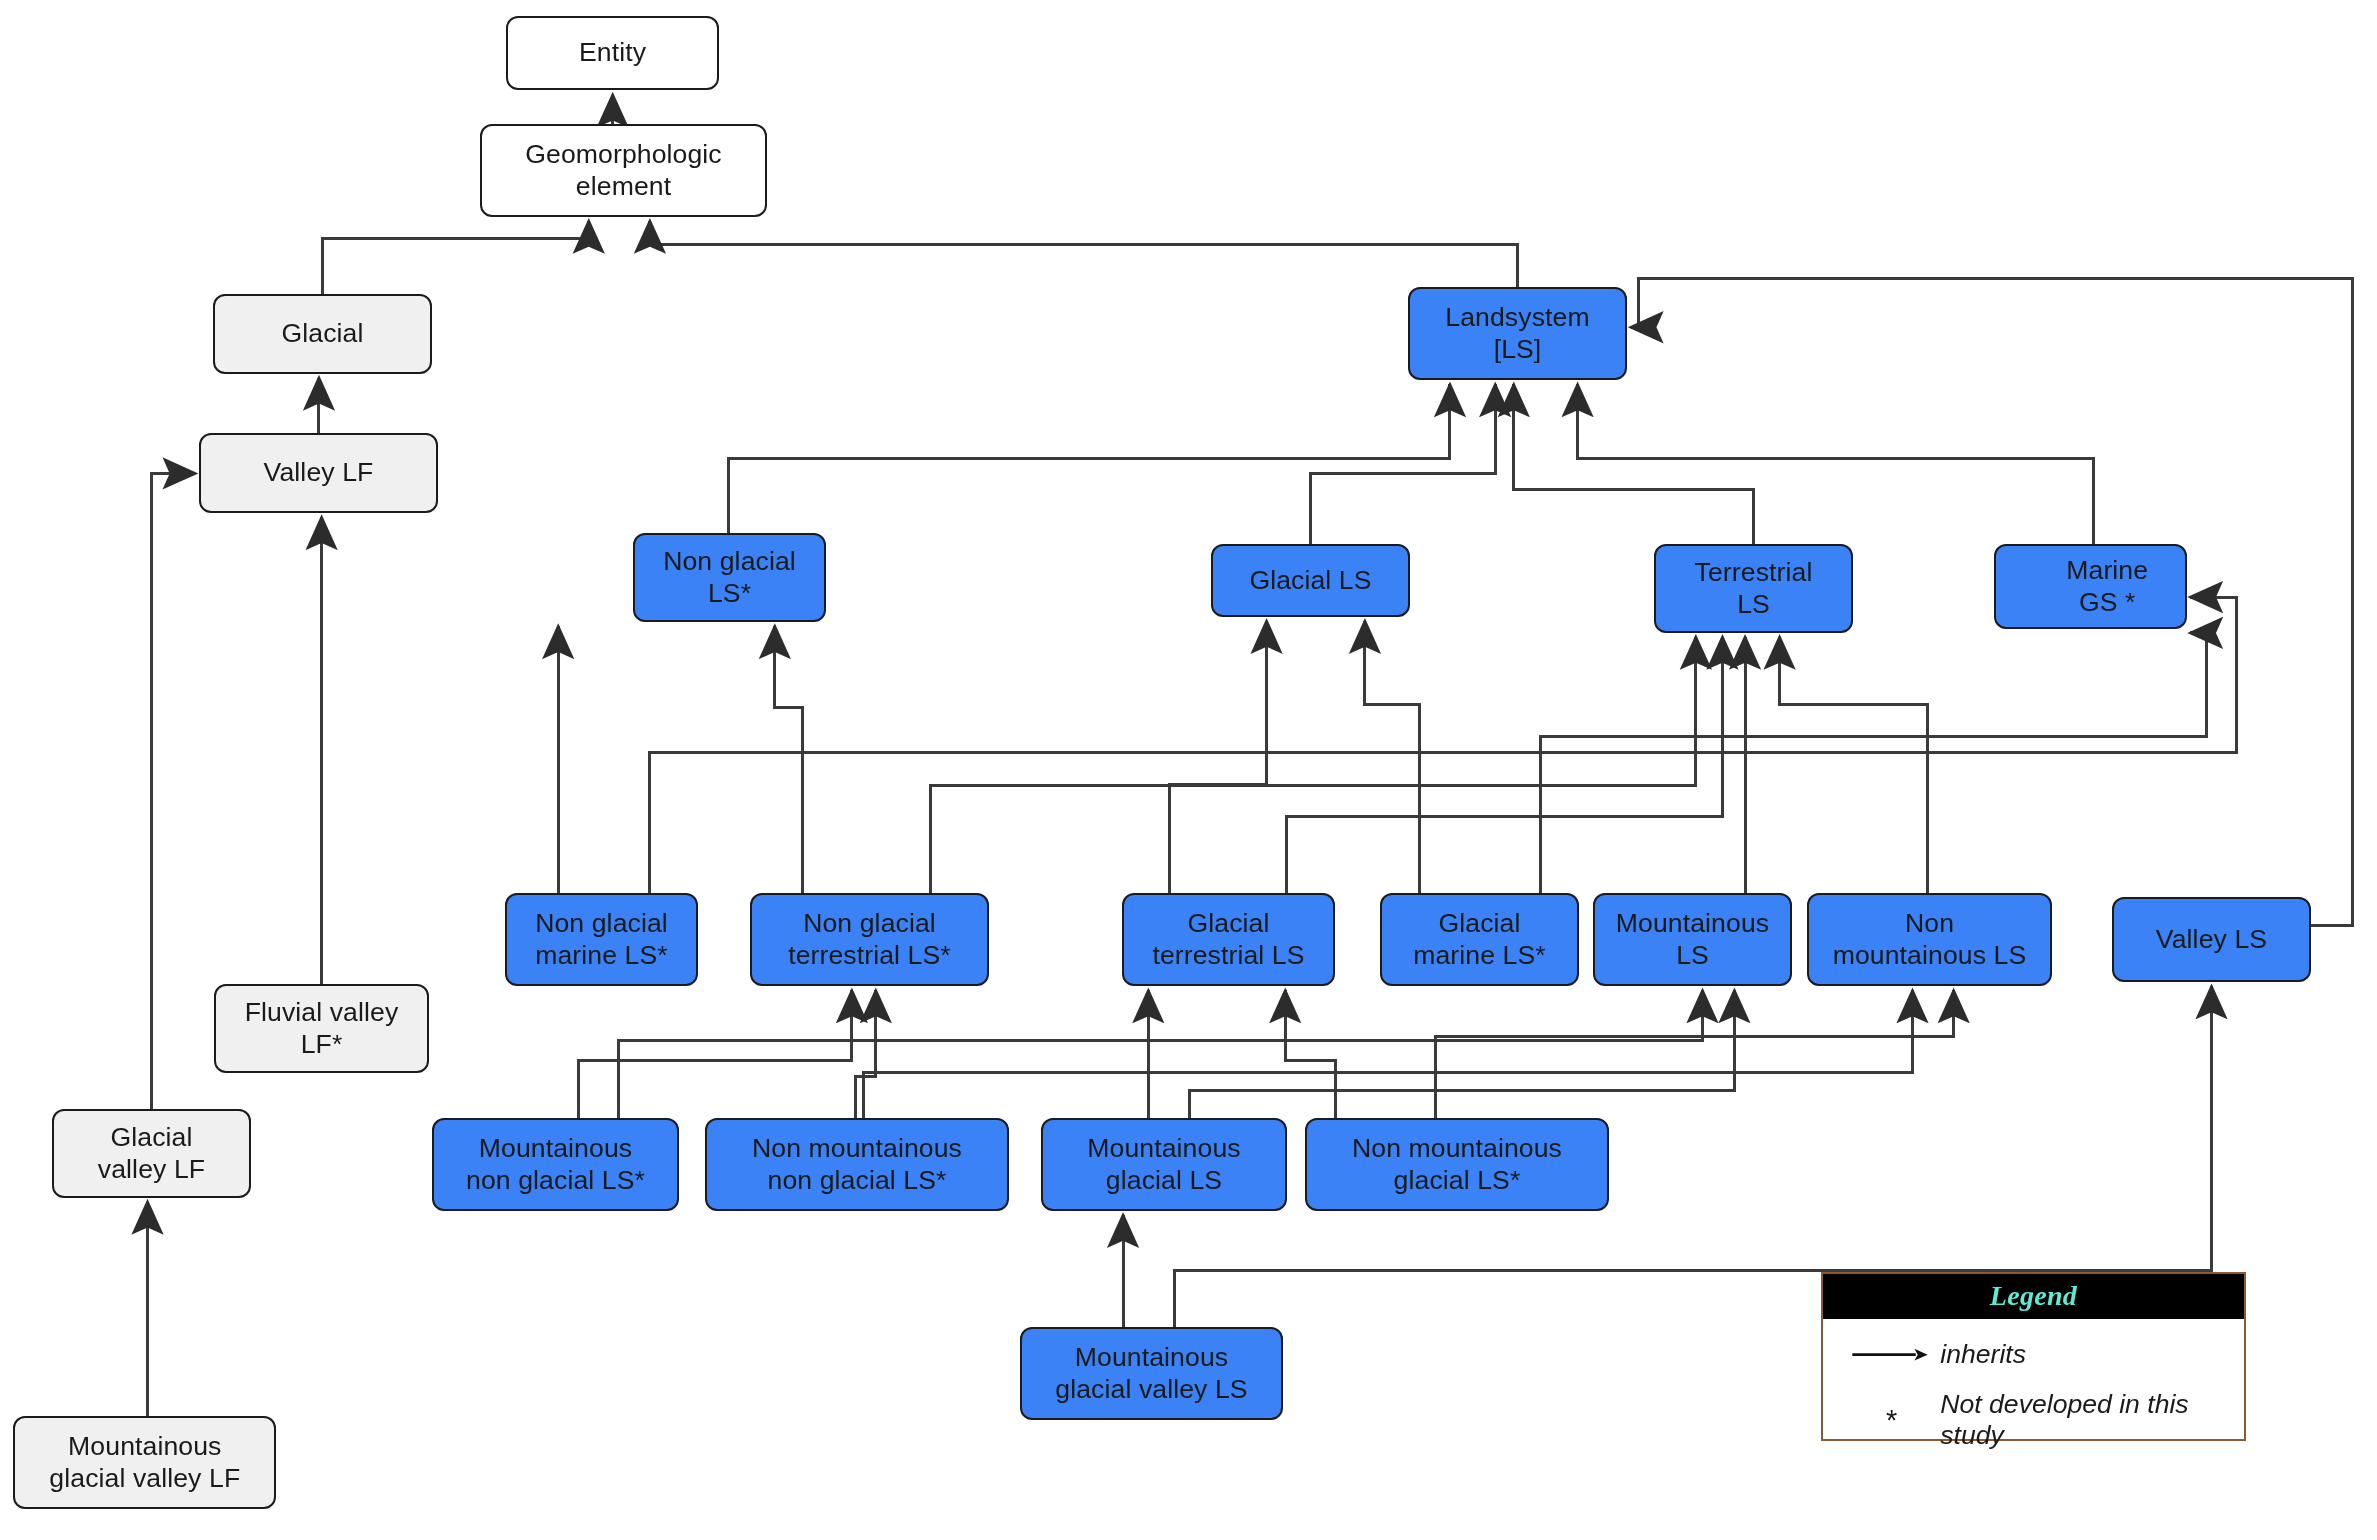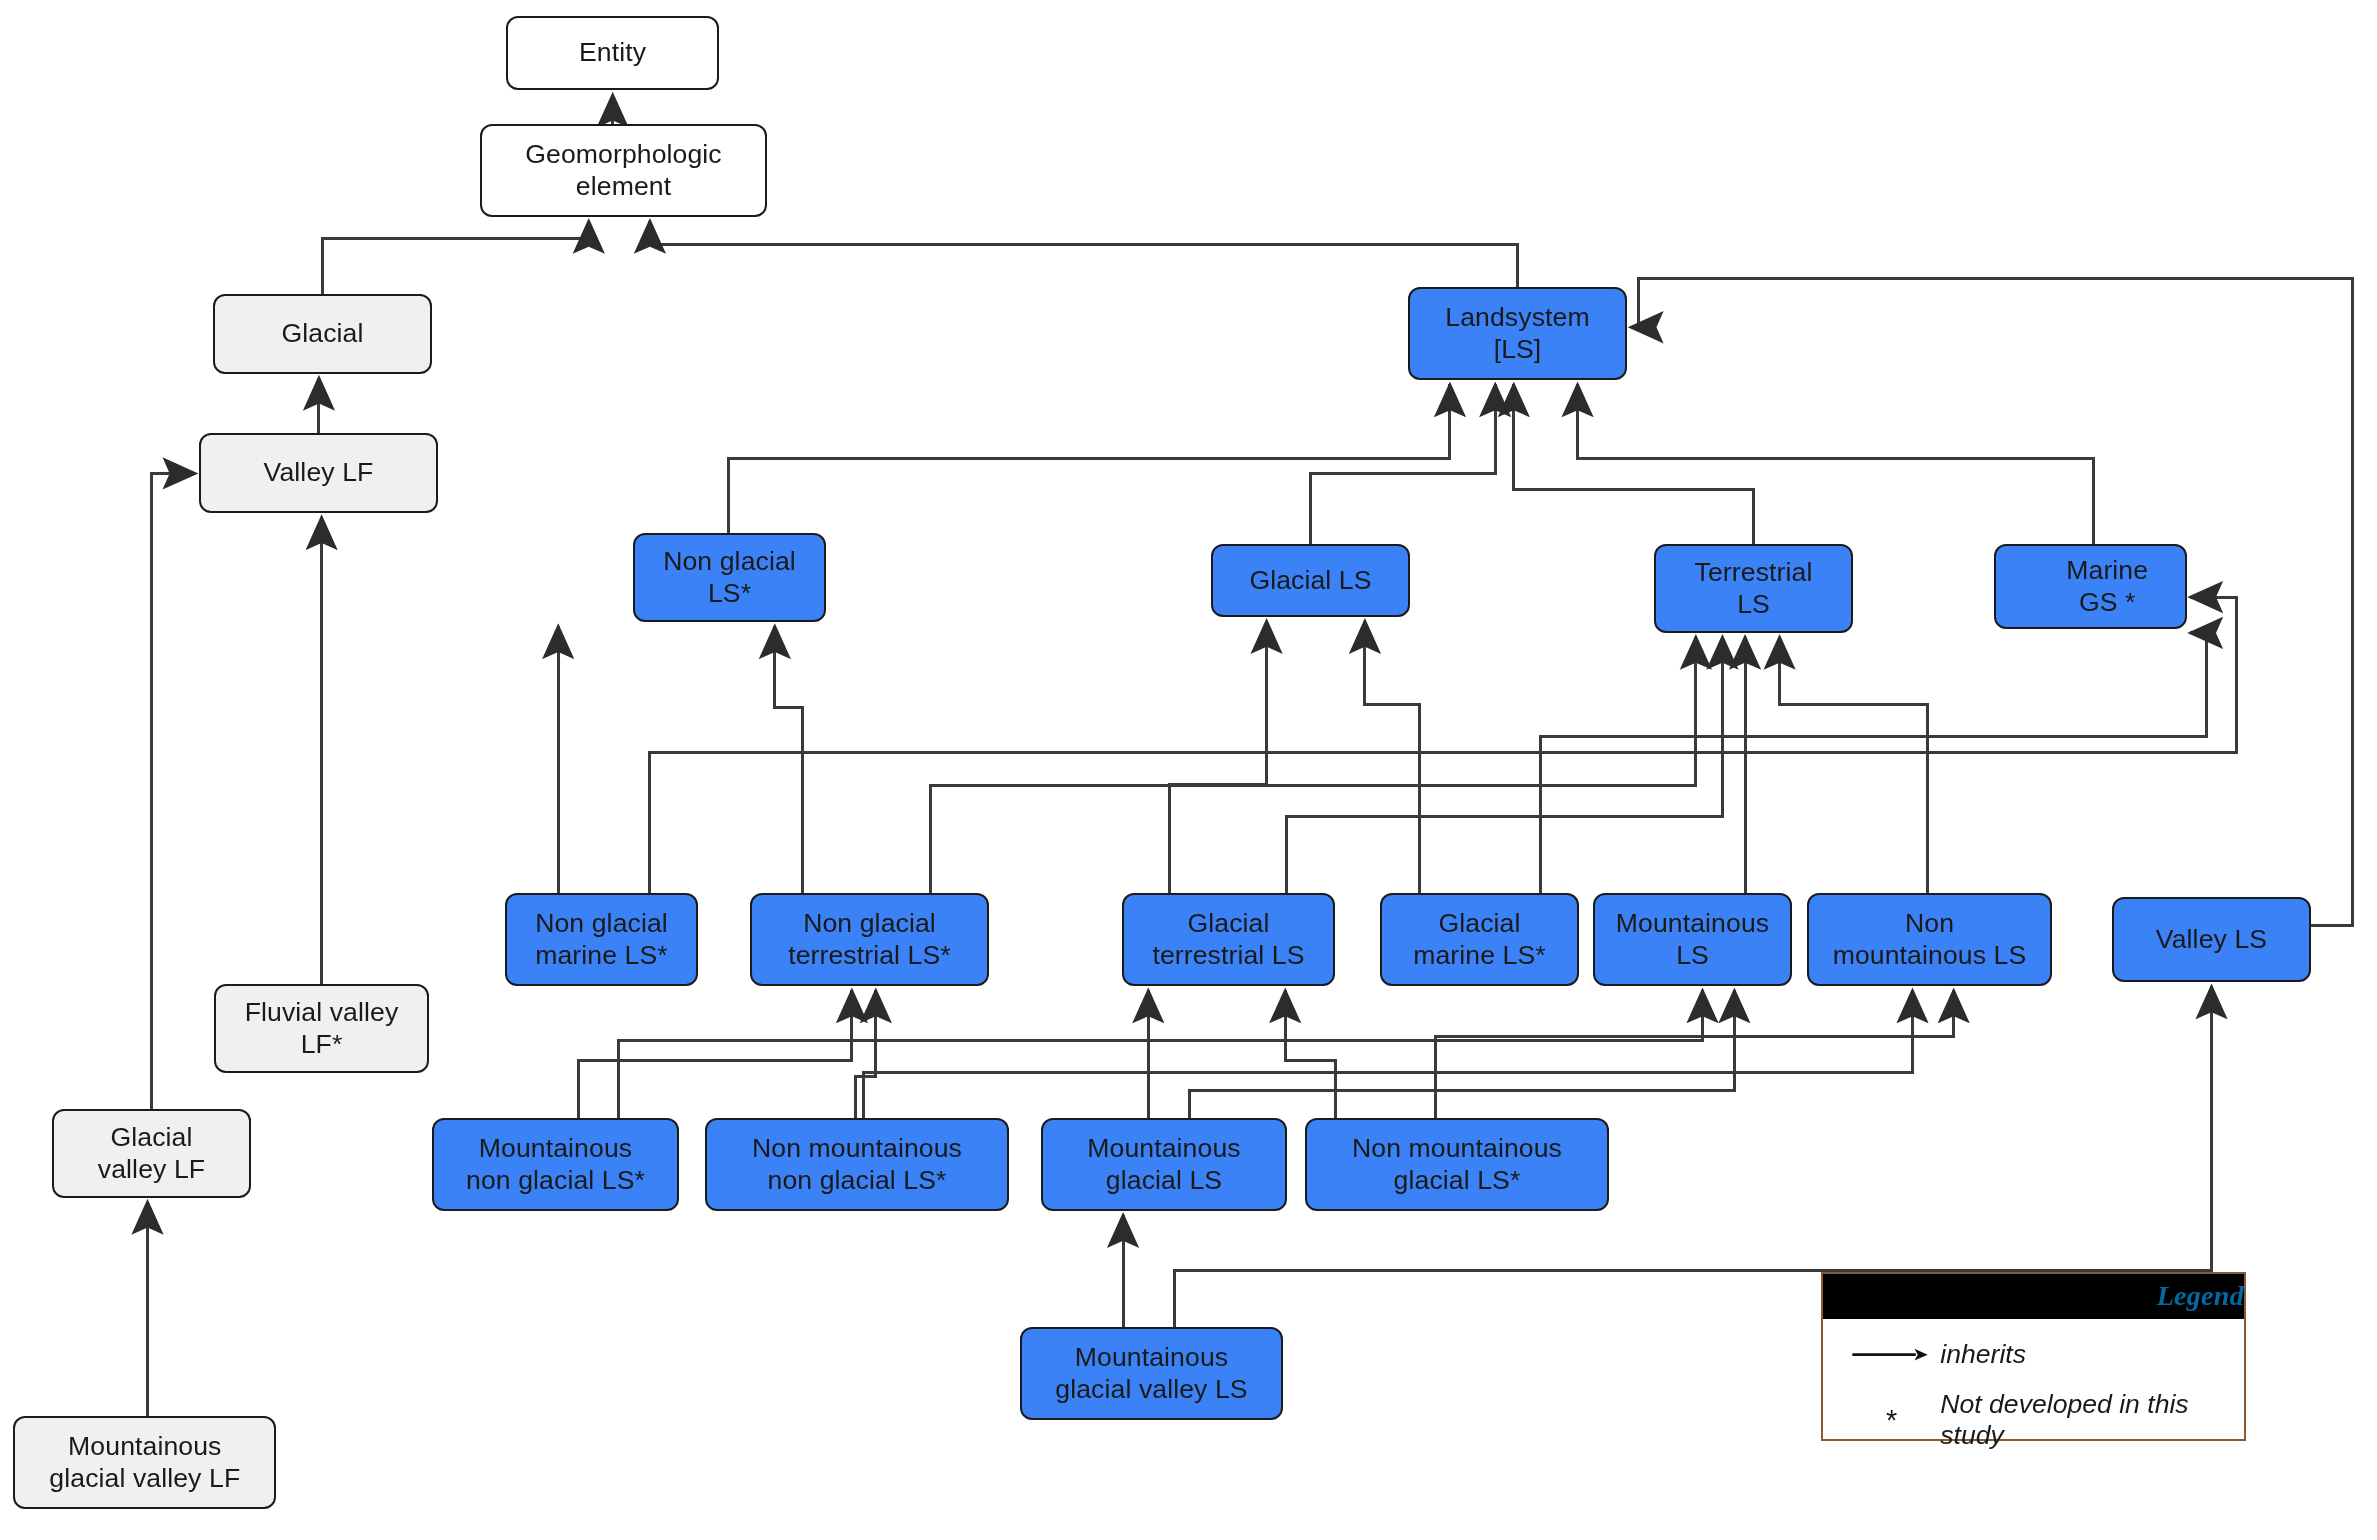--- a/index.html
+++ b/index.html
@@ -46,26 +46,26 @@
 
   
   #legend {
     position: absolute;
     box-sizing: border-box;
     border: 2px solid #8a5a33;
     background: #ffffff;
   }
   #legend .lg-head {
     background: #000000;
-    color: #0369a1;
+    color: #5eead4;
     font-family: "Liberation Serif", serif;
     font-style: italic;
     font-weight: bold;
     font-size: 28px;
-    text-align: right;
+    text-align: center;
     padding: 6px 0 7.3px 0;
     letter-spacing: 0.3px;
   }
   #legend .lg-body { padding: 10.6px 0 4px 0; }
   #legend .lg-row {
     display: flex;
     align-items: center;
     padding: 9.3px 0 9.3px 17.3px;
     font-size: 26.6px;
     color: #1a1a1a;

